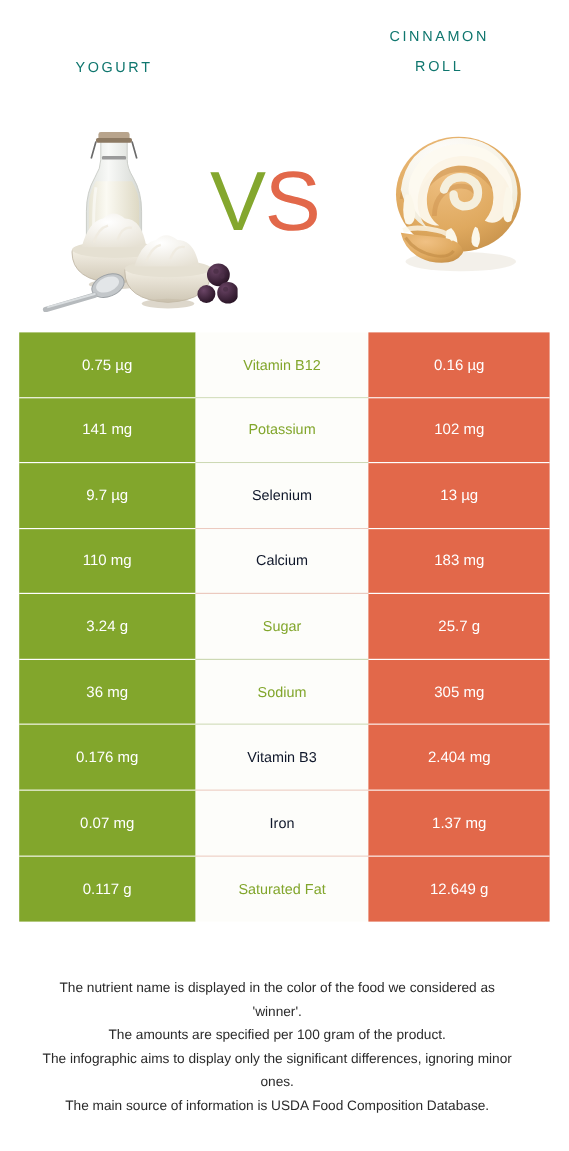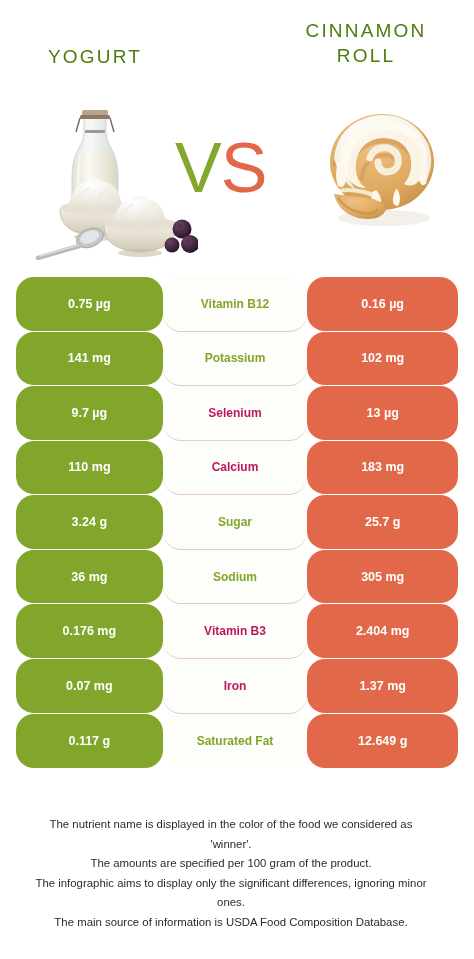--- a/index.html
+++ b/index.html
@@ -7,22 +7,22 @@
     width:474px; height:959px;
     background:#ffffff;
     font-family:"Liberation Sans", sans-serif;
     overflow:hidden;
   }
   #page { position:relative; width:474px; height:959px; background:#fff; }
 
   
   .title {
     position:absolute;
-    color:#4d7c0f;
-    font-size:19px;
+    color:#0f766e;
+    font-size:12px;
     letter-spacing:2.2px;
     font-weight:400;
     text-align:center;
     line-height:25px;
     font-family:"Liberation Sans", sans-serif;
   }
   #title-left  { left:0;  top:44px; width:190px;text-align:center; }
   #title-right { left:282px; top:18px; width:168px; }
 
   
@@ -46,35 +46,34 @@
     width:442px; height:491px;
     display:flex; flex-direction:column;
   }
   .row {
     flex:1 1 0;
     display:flex;
     min-height:0;
   }
   .cell {
     display:flex; align-items:center; justify-content:center;
-    font-size:12.5px; font-weight:bold;
+    font-size:12.5px; font-weight:normal;
     text-align:right;
     border-bottom:1.5px solid #ffffff;
-    border-radius:18px;
   }
   .row:last-child .cell { border-bottom:none; }
   .cell-left {
     width:148px; background:#82A62C; color:#ffffff;
   }
   .cell-mid {
     width:146px; background:#fdfdfa; color:#82A62C;
     border-bottom:1px solid #cdd9b4;
     font-size:12px;
   }
-  .cell-mid.win-right { color:#be185d; border-bottom:1px solid #eccabf; }
+  .cell-mid.win-right { color:#0f172a; border-bottom:1px solid #eccabf; }
   .cell-right {
     width:152px; background:#E2684A; color:#ffffff;
   }
 
   
   #footer {
     position:absolute; left:8px; top:815px; width:446px;
     text-align:center; color:#2b2b2b;
     font-size:11.4px; line-height:19.5px;
     font-family:"Liberation Sans", sans-serif;

